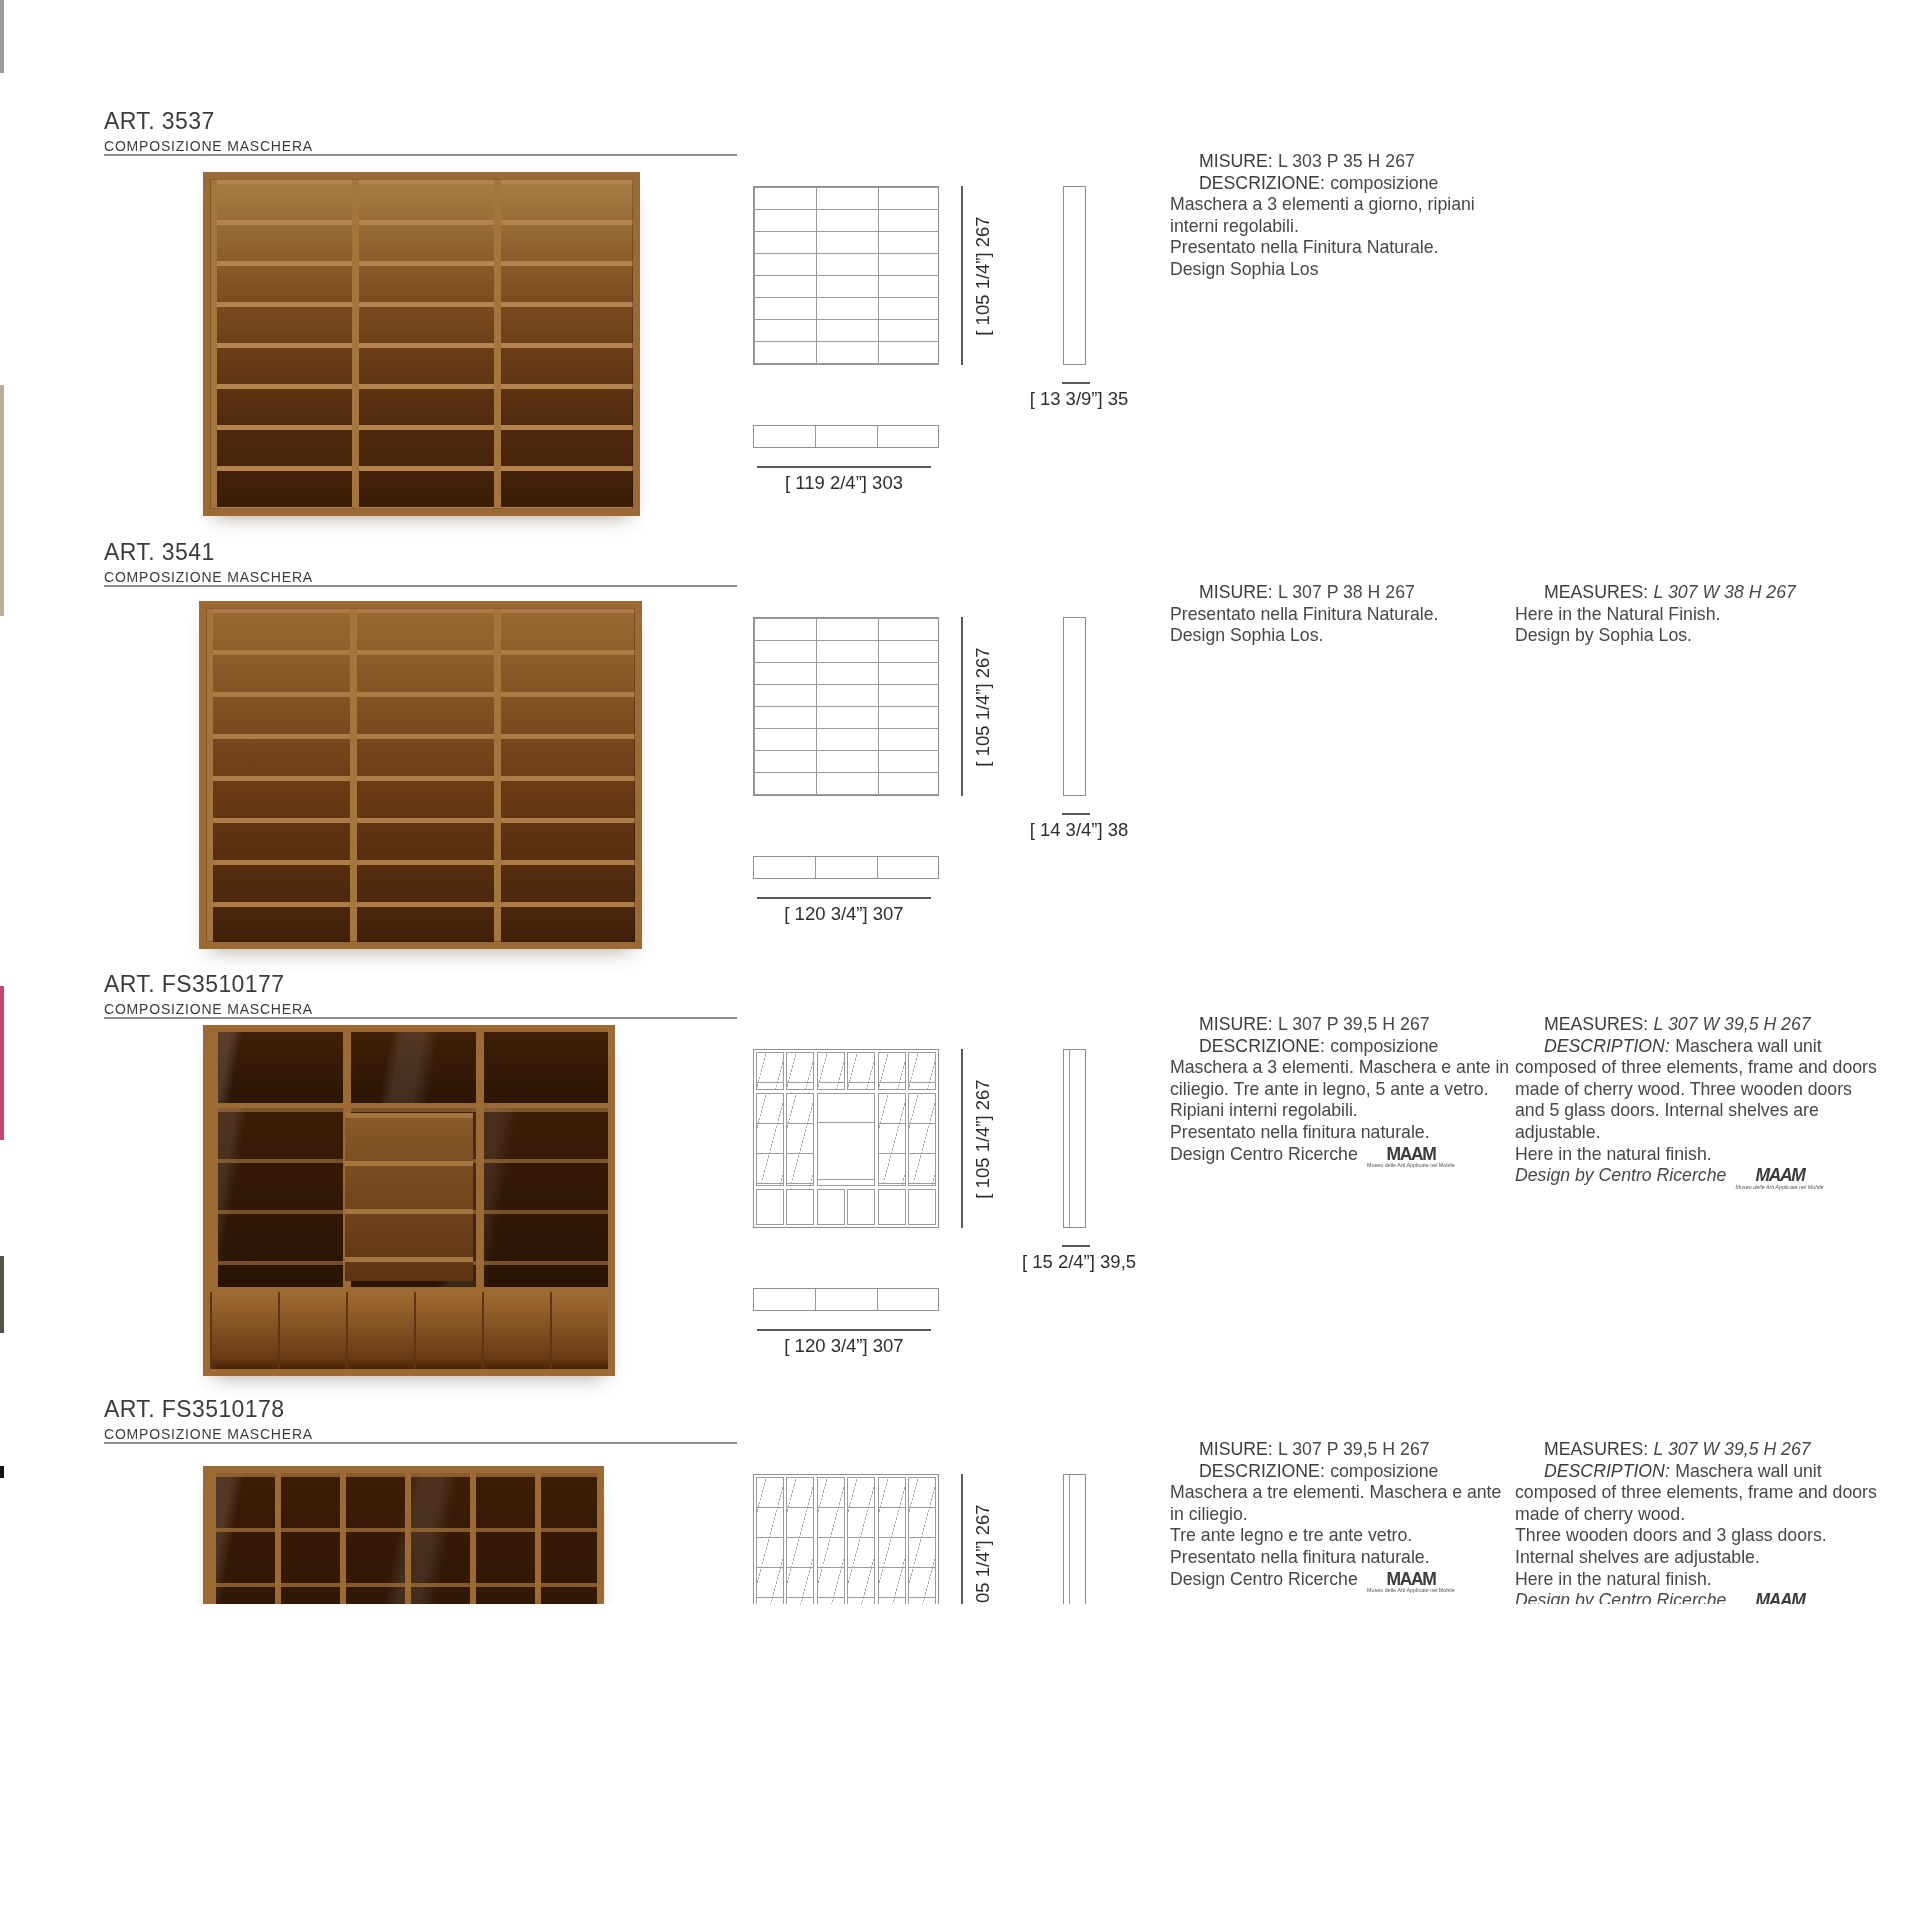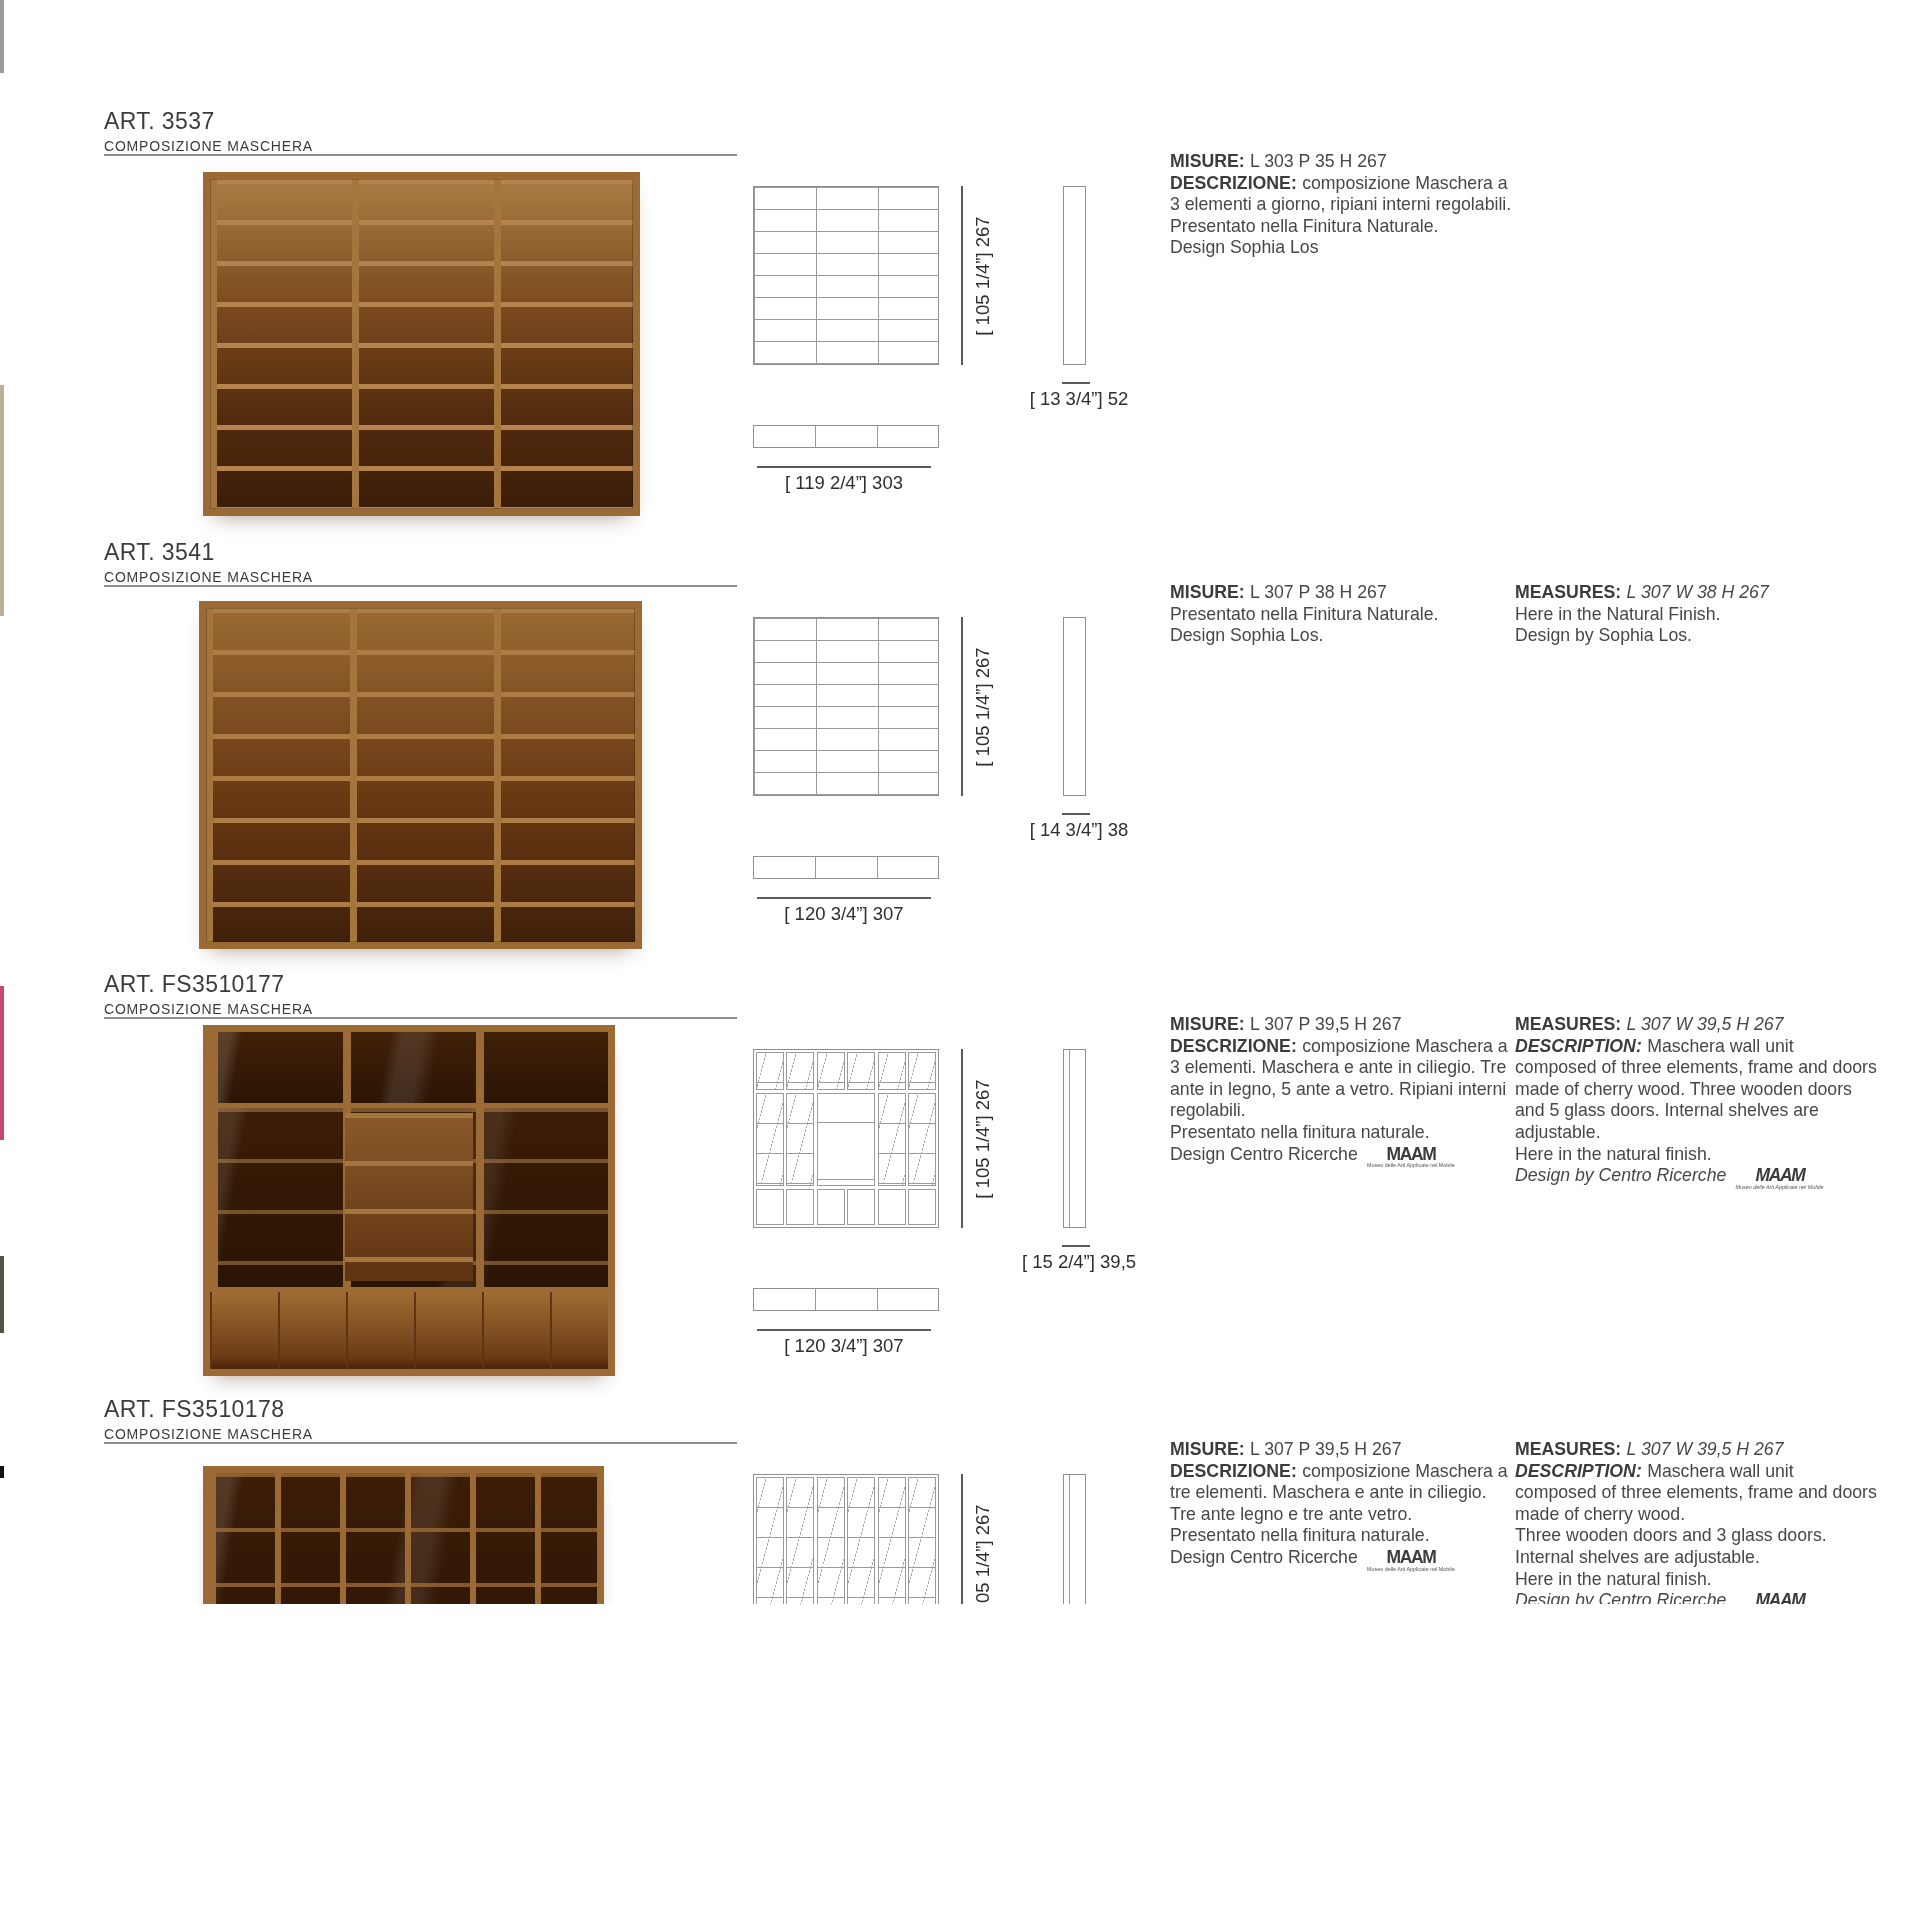--- a/index.html
+++ b/index.html
@@ -94,21 +94,21 @@
   .dimd-line{position:absolute;left:1062px;top:274px;width:28px;height:1.5px;background:#5a5a5a;}
   .dimd{left:998px;top:280px;width:162px;text-align:center;}
   .dimw-line{position:absolute;left:757px;top:358px;width:174px;height:1.5px;background:#5a5a5a;}
   .dimw{left:717px;top:364px;width:254px;text-align:center;}
 
   
   .tcol{position:absolute;top:43px;font-size:17.7px;line-height:21.6px;color:#474747;}
   .col-it{left:1170px;width:345px;}
   .col-en{left:1515px;width:364px;}
   .tcol p{margin:0;}
-  .tcol b{font-weight:700;color:#3c3c3c;margin-right:5.4px;}
+  .tcol b{font-weight:400;color:#3c3c3c;margin-right:5.4px;margin-left:29px;}
   .ital{font-style:italic;}
   .maam{display:inline-block;vertical-align:-7.7px;margin-left:9.2px;line-height:1;text-align:center;color:#3c3c3c;}
   .maam-w{display:block;font-size:19px;font-weight:600;letter-spacing:-1.5px;transform:scaleX(.92);}
   .maam-s{display:block;font-size:5.4px;color:#555;white-space:nowrap;margin-top:0.8px;}
 
   
   .footer{position:absolute;top:1863px;right:104px;display:flex;align-items:baseline;gap:9px;}
   .f-series{font-size:29px;color:#b5a98c;letter-spacing:0.8px;display:inline-block;transform:scaleX(.78);transform-origin:right bottom;}
   .f-sub{font-size:22.3px;color:#b5a98c;letter-spacing:0.8px;display:inline-block;transform:scaleX(.8);transform-origin:right bottom;}
   .f-page{font-size:22.3px;color:#1d1d1d;}
@@ -137,21 +137,21 @@
 
     <div class="photo ph-open"></div>
 
     <div class="lf lf-open"></div>
     <div class="dimv-line"></div>
     <div class="dim dimv">
         <span>[ 105 1/4”] 267</span>
       </div>
     <div class="ls"></div>
     <div class="dimd-line"></div>
-    <div class="dim dimd">[ 13 3/4”] 52</div>
+    <div class="dim dimd">[ 13 3/9”] 35</div>
     <div class="lt"></div>
     <div class="dimw-line"></div>
     <div class="dim dimw">[ 119 2/4”] 303</div>
 
     <div class="tcol col-it">
       <p><b>MISURE:</b><span>L 303 P 35 H 267</span></p>
       <p><b>DESCRIZIONE:</b><span>composizione Maschera a 3 elementi a giorno, ripiani interni regolabili.</span></p>
       <div>Presentato nella Finitura Naturale.</div>
       <div>Design Sophia Los</div>
     </div>

